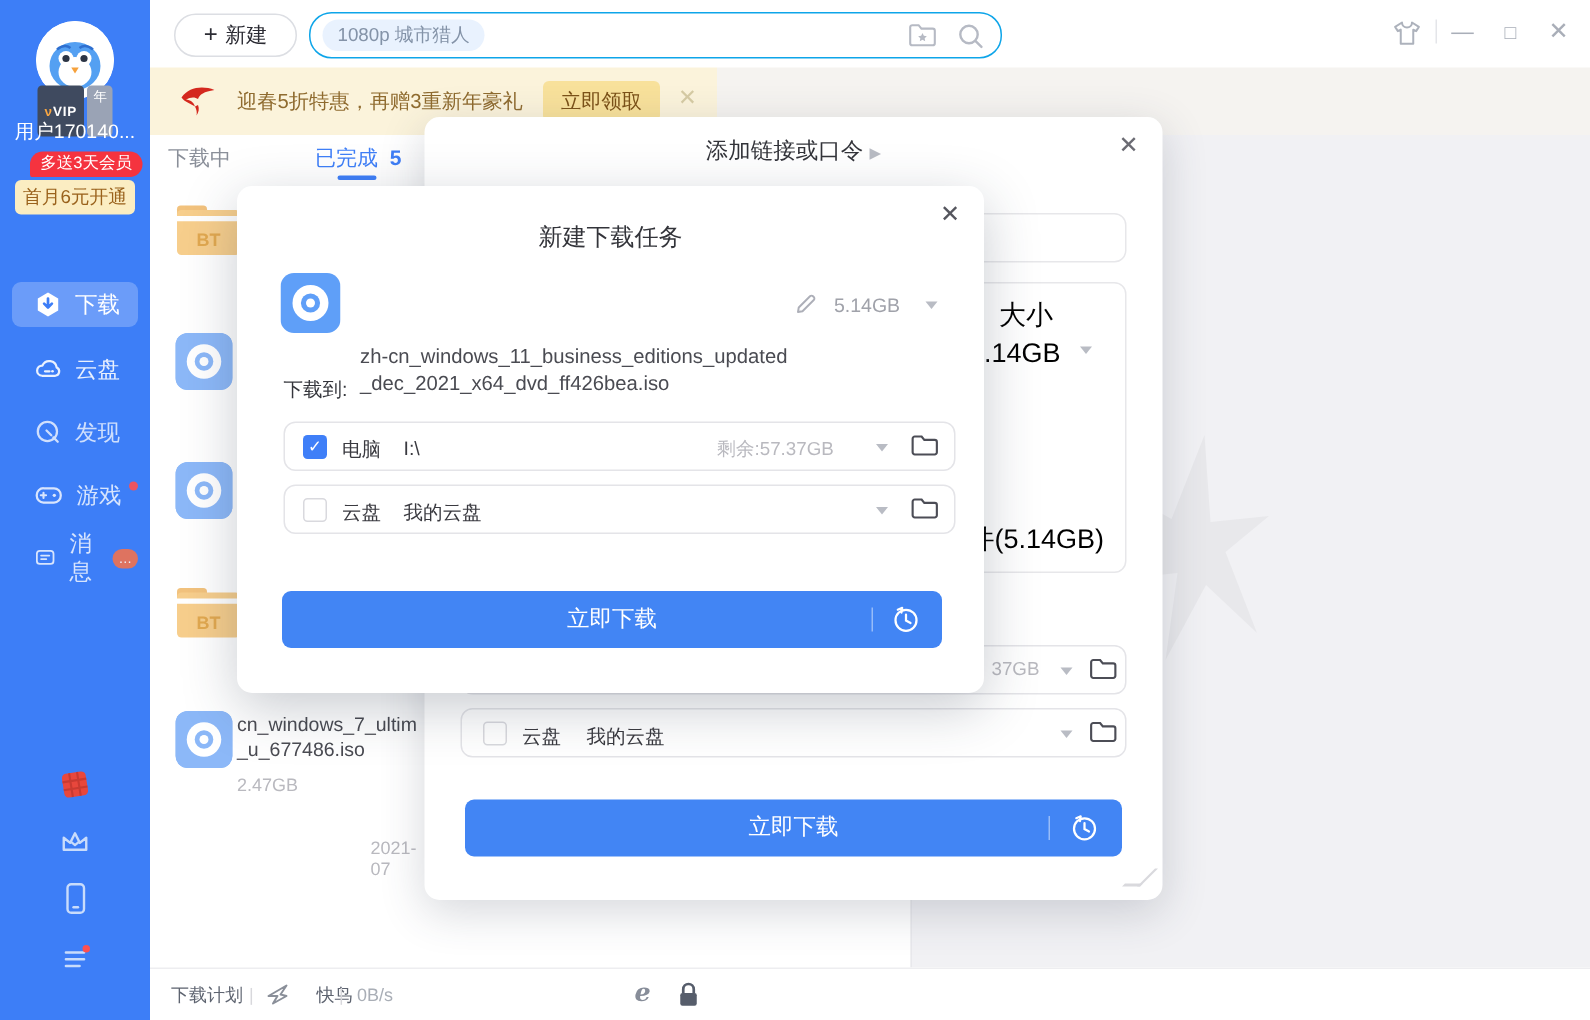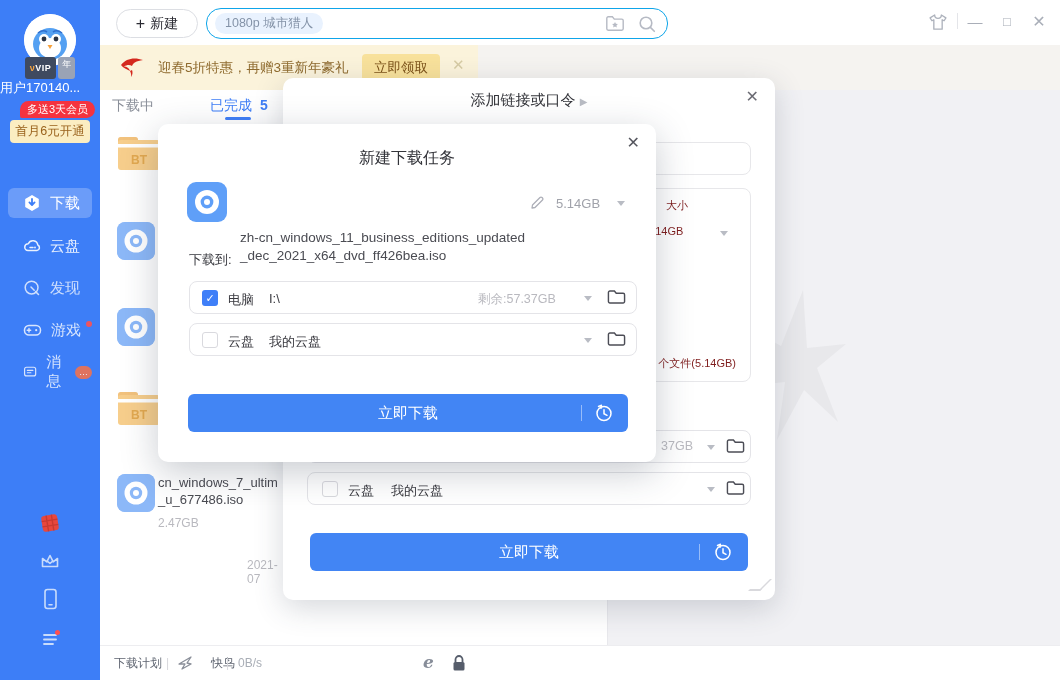--- a/index.html
+++ b/index.html
@@ -3,24 +3,24 @@
 <meta charset="utf-8">
 <style>
   html,body{margin:0;padding:0;background:#d8dadf;}
   .app{position:relative;width:1060px;height:680px;background:#fff;overflow:hidden;
        font-family:"Liberation Sans","DejaVu Sans",sans-serif;-webkit-font-smoothing:antialiased;}
   .abs{position:absolute;}
   
   .sidebar{left:0;top:0;width:100px;height:680px;background:#3d7ef7;}
   .avatar{left:24px;top:14px;width:52px;height:52px;border-radius:50%;background:#fff;overflow:hidden;}
   .vipwrap{left:15px;top:57px;width:70px;display:flex;justify-content:center;gap:2px;}
-  .vip-main{background:#3f4a5f;color:#fff;font-size:9px;font-weight:bold;padding:6px 5px;border-radius:3px;letter-spacing:.5px;}
+  .vip-main{background:#3f4a5f;color:#fff;font-size:9px;font-weight:bold;padding:12px 5px;border-radius:3px;letter-spacing:.5px;}
   .vip-main .v{color:#f7a643;}
   .vip-year{background:#9aa3b5;color:#fff;font-size:9px;padding:1px 4px;border-radius:3px;}
-  .uname{left:0;top:79px;width:100px;color:#fff;font-size:13px;}
+  .uname{left:0;top:79px;width:100px;text-align:center;color:#fff;font-size:13px;}
   .badge-red{right:5px;top:101px;background:#f5333f;color:#fff;font-size:11px;line-height:17px;
              padding:0 7px;border-radius:9px 9px 9px 2px;}
   .badge-yellow{left:10px;top:120px;width:80px;height:23px;background:#fbedc2;color:#9a621c;
                 font-size:12.5px;line-height:23px;text-align:center;border-radius:4px;cursor:pointer;}
   .side-item{left:8px;width:84px;height:30px;border-radius:6px;display:flex;align-items:center;
              padding-left:15px;box-sizing:border-box;gap:9px;color:#e8f0fe;font-size:15px;cursor:pointer;}
   .side-item.active{background:rgba(255,255,255,.24);color:#fff;align-items:center;}
   .dot-red{width:6px;height:6px;border-radius:50%;background:#ff5050;margin:-12px 0 0 -4px;}
   .msg-badge{background:#f07250;color:#fff;font-size:9px;line-height:13px;border-radius:7px;
              padding:0 4px;margin-left:-4px;}
@@ -63,21 +63,21 @@
   .field{border:1px solid #e7e7ea;border-radius:8px;background:#fff;box-sizing:border-box;}
   .row-field{border:1px solid #e4e4e8;border-radius:8px;background:#fff;box-sizing:border-box;}
   .caret{width:0;height:0;border-left:4px solid transparent;border-right:4px solid transparent;border-top:5px solid #b9bcc4;}
   .cbx{width:16px;height:16px;border-radius:3px;box-sizing:border-box;cursor:pointer;}
   .cbx.on{background:#3f7ff8;color:#fff;font-size:11px;line-height:16px;text-align:center;}
   .cbx.off{border:1px solid #d9d9de;background:#fff;}
   .row-label{font-size:13px;color:#3a3a40;}
   .row-dim{font-size:12.5px;color:#b9b9bf;}
   .btn-primary{background:#4285f4;border-radius:6px;color:#fff;font-size:15px;cursor:pointer;}
   .btn-div{position:absolute;width:1px;height:16px;background:rgba(255,255,255,.45);top:11px;}
-  .gray13{font-size:11px;color:#7f1d1d;}
+  .gray13{font-size:18px;color:#000000;}
   .resize-handle{width:10px;height:10px;border-right:2px solid #c9c9cf;border-bottom:2px solid #c9c9cf;
                  transform:skew(-45deg,0) rotate(0deg);opacity:.7;cursor:nwse-resize;}
 </style>
 </head>
 <body>
 
 <div class="app">
 
   <div class="abs sidebar">
     <div class="abs avatar">

